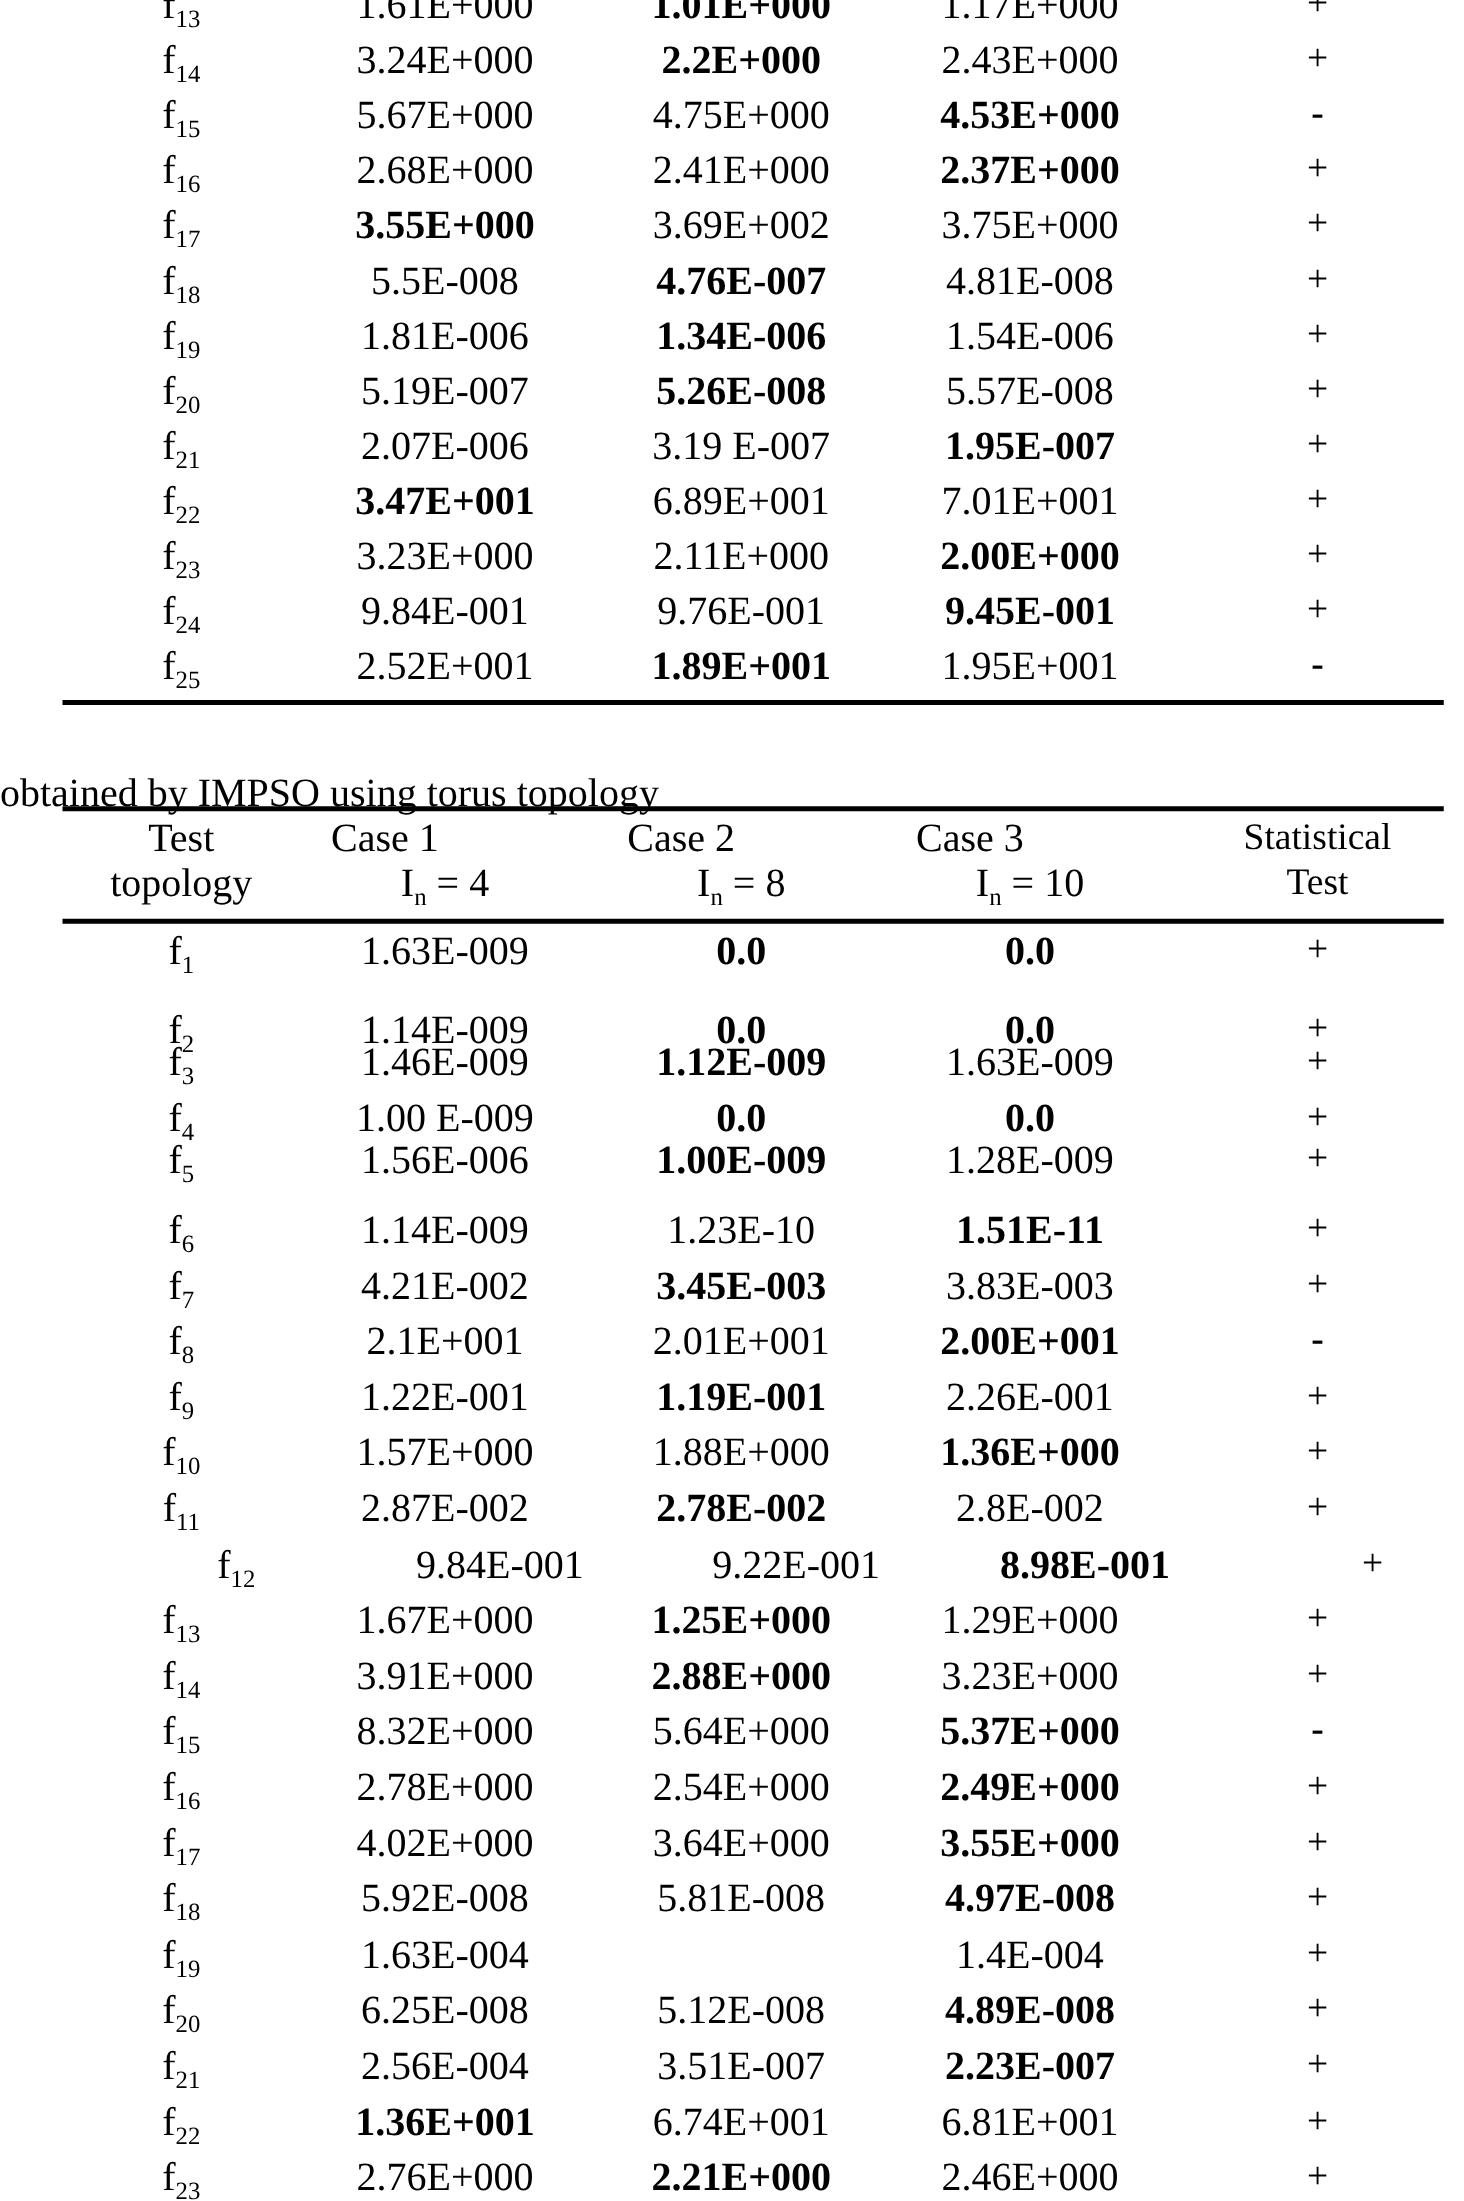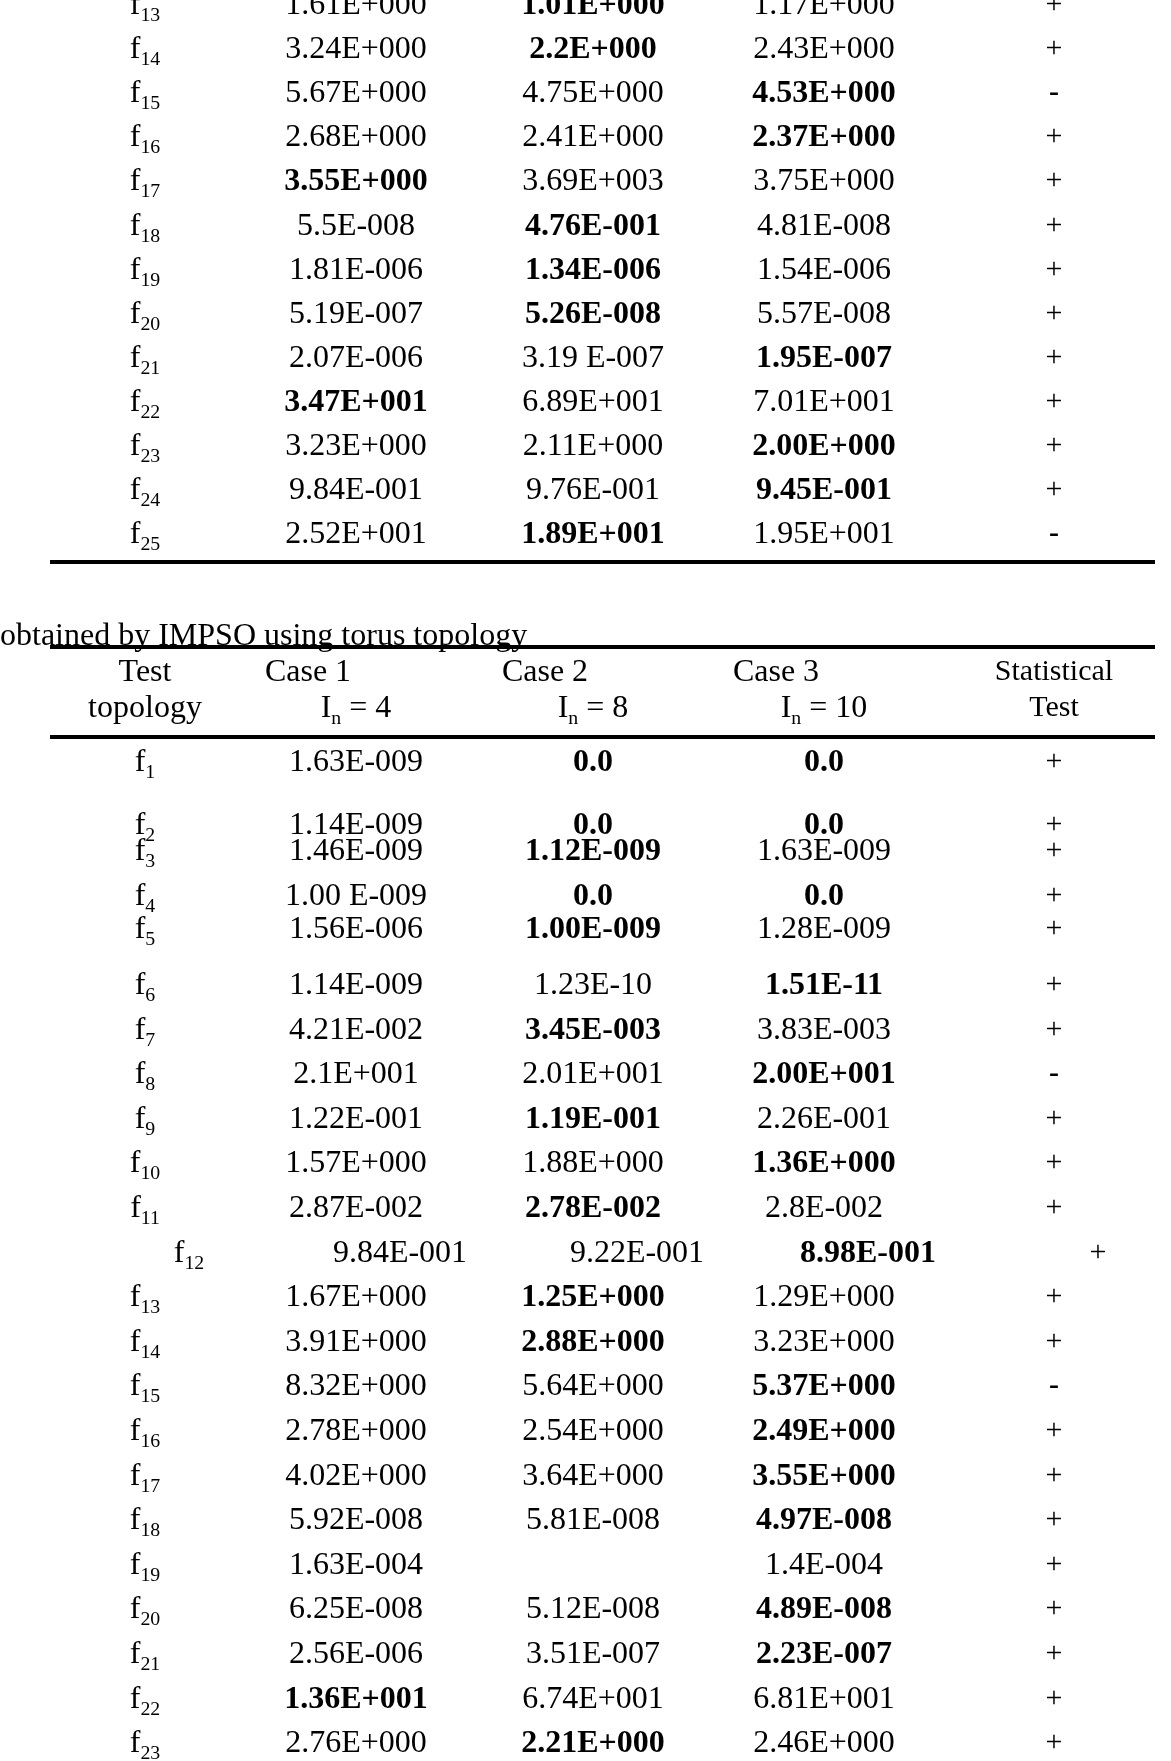--- a/index.html
+++ b/index.html
@@ -72,28 +72,28 @@
         <div class="trow" style="top: 113.3px;">
     <span class="cell col-func"><span>f</span><sub>16</sub></span>
     <span class="cell col-c1">2.68E+000</span>
     <span class="cell col-c2">2.41E+000</span>
     <span class="cell col-c3 bold">2.37E+000</span>
     <span class="cell col-sign">+</span>
   </div>
         <div class="trow" style="top: 157.4px;">
     <span class="cell col-func"><span>f</span><sub>17</sub></span>
     <span class="cell col-c1 bold">3.55E+000</span>
-    <span class="cell col-c2">3.69E+003</span>
+    <span class="cell col-c2">3.69E+002</span>
     <span class="cell col-c3">3.75E+000</span>
     <span class="cell col-sign">+</span>
   </div>
         <div class="trow" style="top: 201.5px;">
     <span class="cell col-func"><span>f</span><sub>18</sub></span>
     <span class="cell col-c1">5.5E-008</span>
-    <span class="cell col-c2 bold">4.76E-001</span>
+    <span class="cell col-c2 bold">4.76E-007</span>
     <span class="cell col-c3">4.81E-008</span>
     <span class="cell col-sign">+</span>
   </div>
         <div class="trow" style="top: 245.6px;">
     <span class="cell col-func"><span>f</span><sub>19</sub></span>
     <span class="cell col-c1">1.81E-006</span>
     <span class="cell col-c2 bold">1.34E-006</span>
     <span class="cell col-c3">1.54E-006</span>
     <span class="cell col-sign">+</span>
   </div>
@@ -301,21 +301,21 @@
   </div>
         <div class="trow" style="top: 1585.4px;">
     <span class="cell col-func"><span>f</span><sub>20</sub></span>
     <span class="cell col-c1">6.25E-008</span>
     <span class="cell col-c2">5.12E-008</span>
     <span class="cell col-c3 bold">4.89E-008</span>
     <span class="cell col-sign">+</span>
   </div>
         <div class="trow" style="top: 1630px;">
     <span class="cell col-func"><span>f</span><sub>21</sub></span>
-    <span class="cell col-c1">2.56E-006</span>
+    <span class="cell col-c1">2.56E-004</span>
     <span class="cell col-c2">3.51E-007</span>
     <span class="cell col-c3 bold">2.23E-007</span>
     <span class="cell col-sign">+</span>
   </div>
         <div class="trow" style="top: 1674.6px;">
     <span class="cell col-func"><span>f</span><sub>22</sub></span>
     <span class="cell col-c1 bold">1.36E+001</span>
     <span class="cell col-c2">6.74E+001</span>
     <span class="cell col-c3">6.81E+001</span>
     <span class="cell col-sign">+</span>

